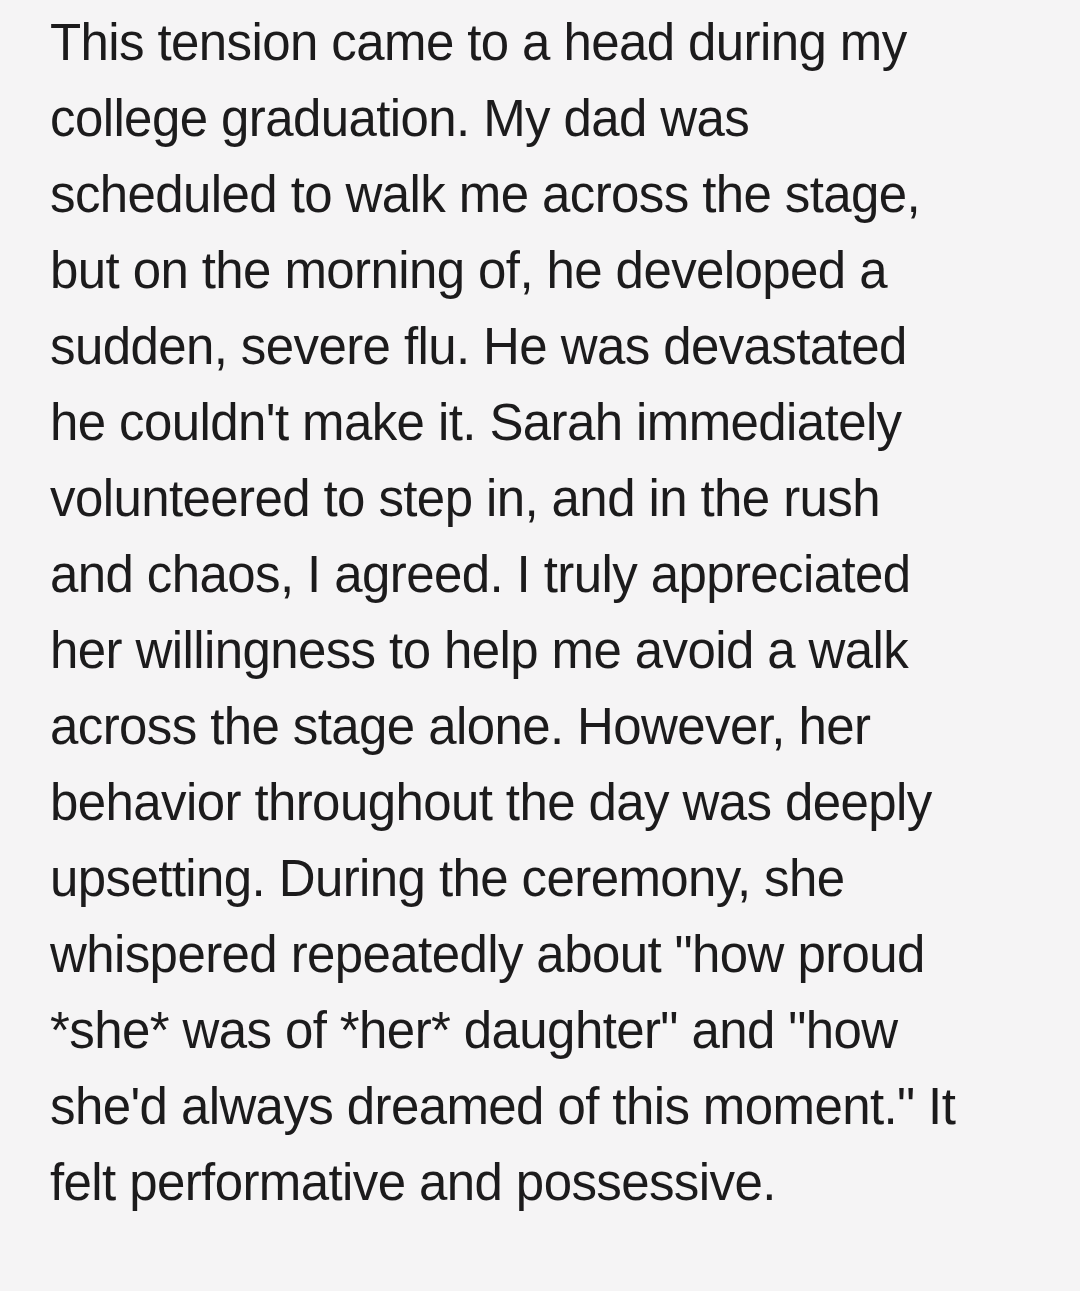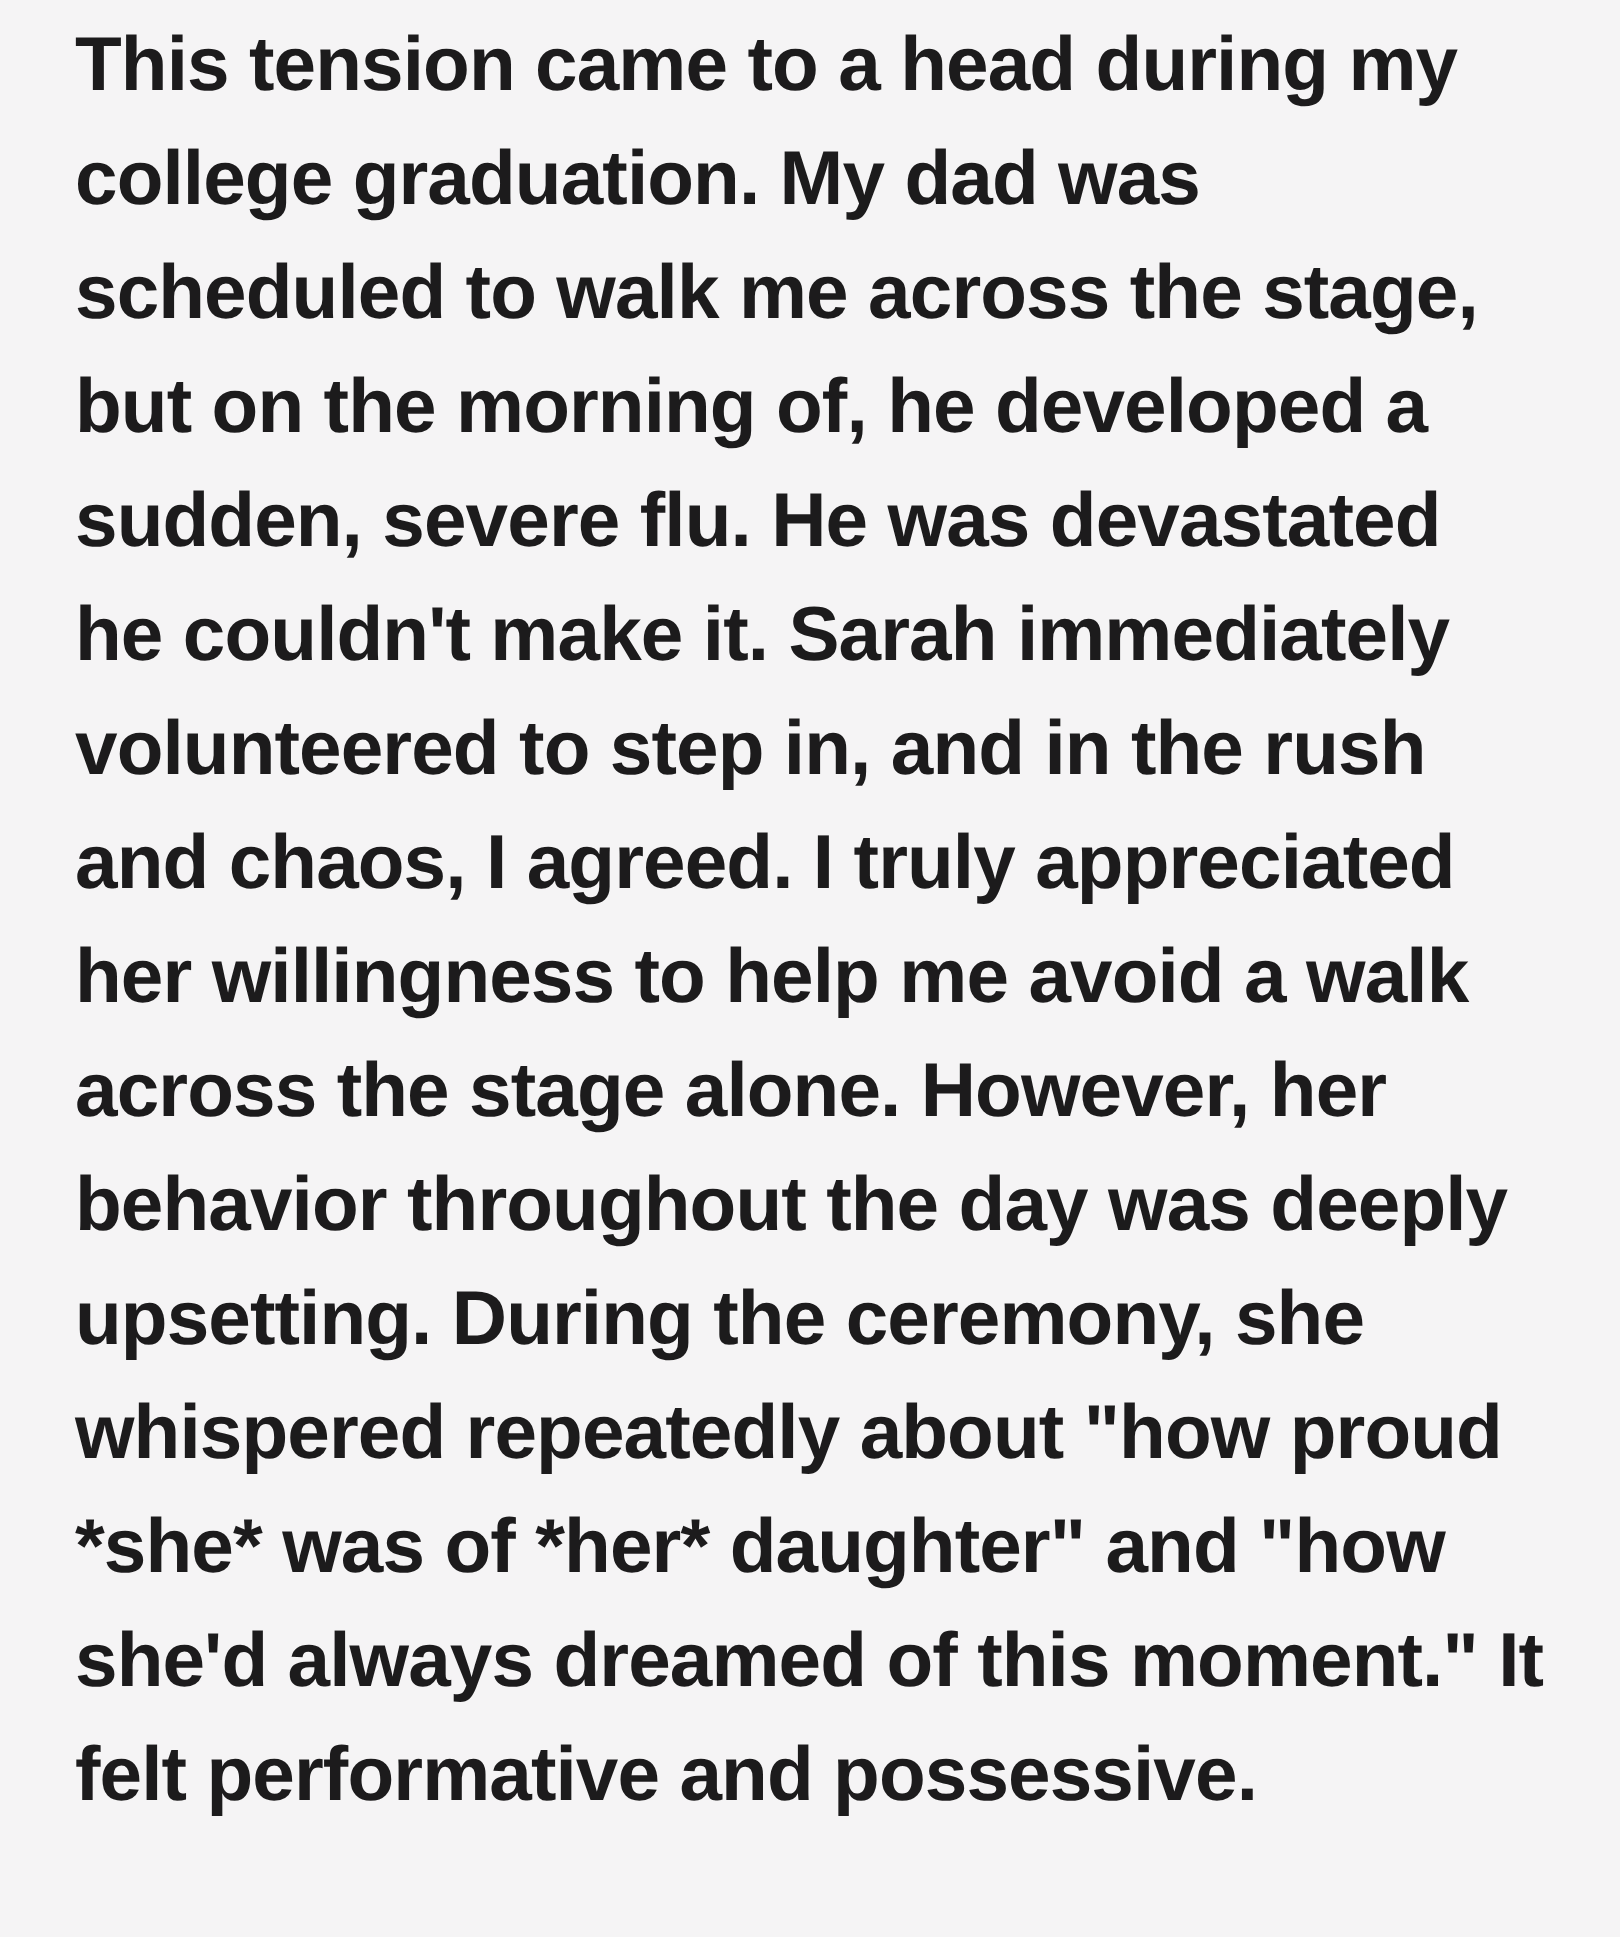--- a/index.html
+++ b/index.html
@@ -15,21 +15,21 @@
     }
     .story-text {
       box-sizing: border-box;
       width: 1080px;
       padding: 5px 40px 0 50px;
       font-size: 51px;
       line-height: 76px;
       letter-spacing: -0.6px;
       color: #1c1b1c;
       white-space: pre; 
-      font-weight: 700;
+      font-weight: 400;
     }
   </style>
 </head>
 <body>
 
 <div class="story-text">This tension came to a head during my
 college graduation. My dad was
 scheduled to walk me across the stage,
 but on the morning of, he developed a
 sudden, severe flu. He was devastated

